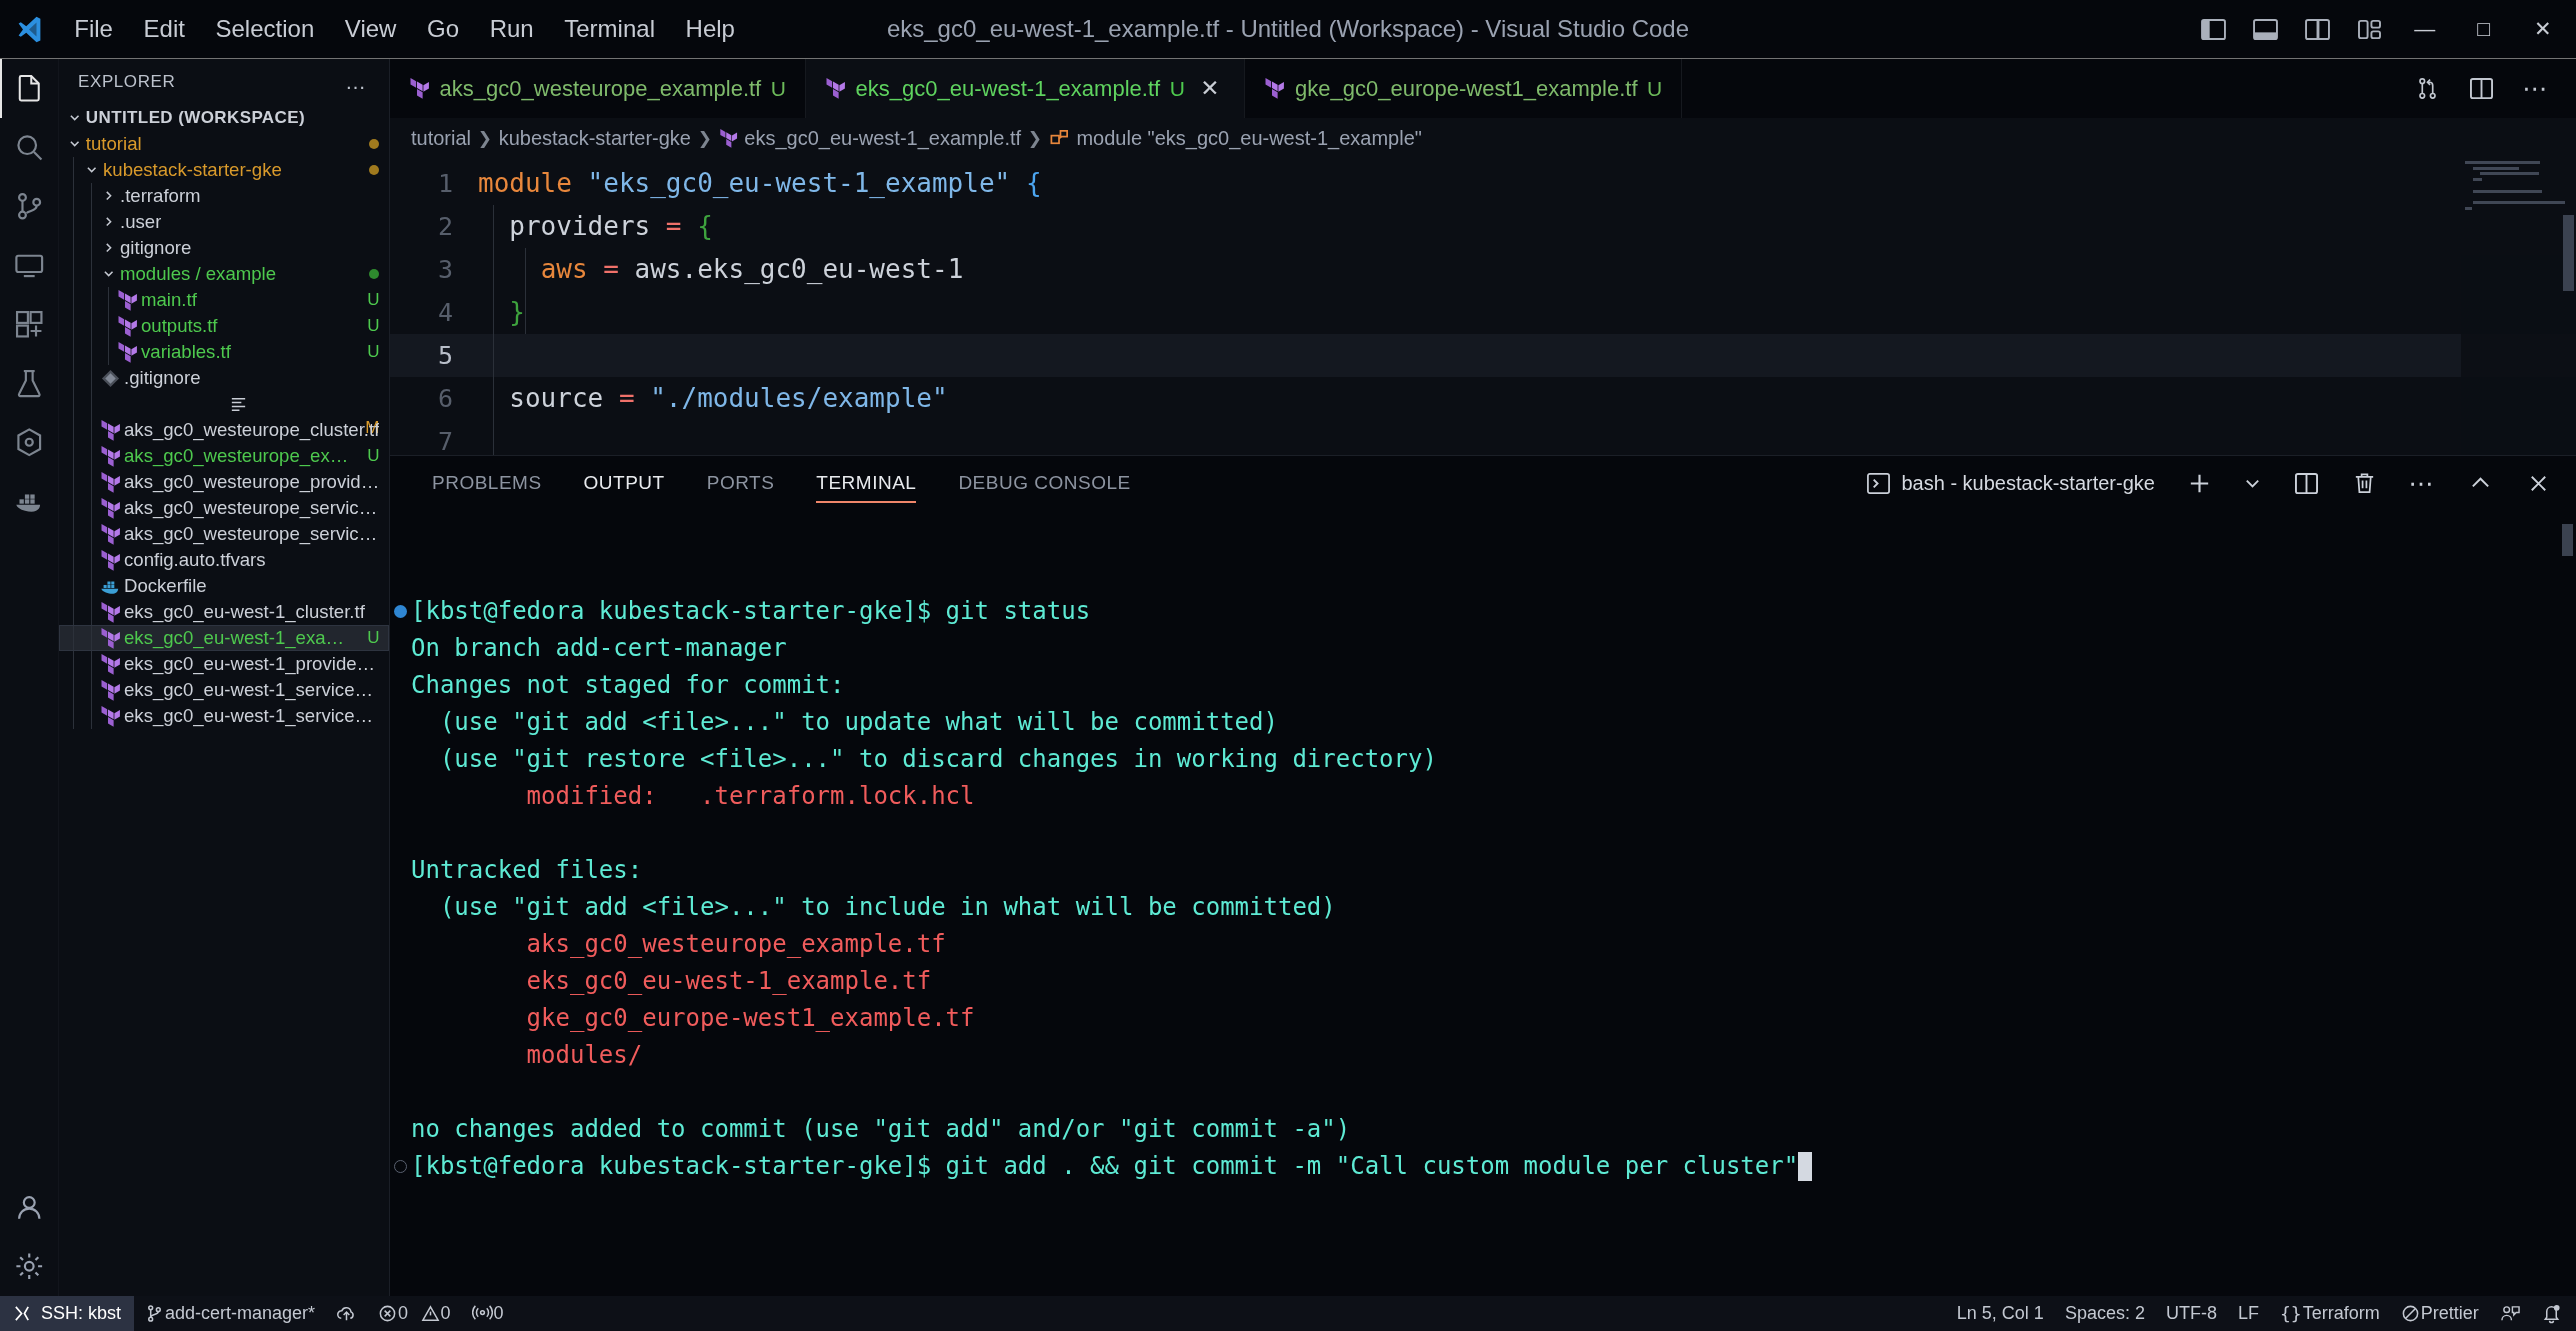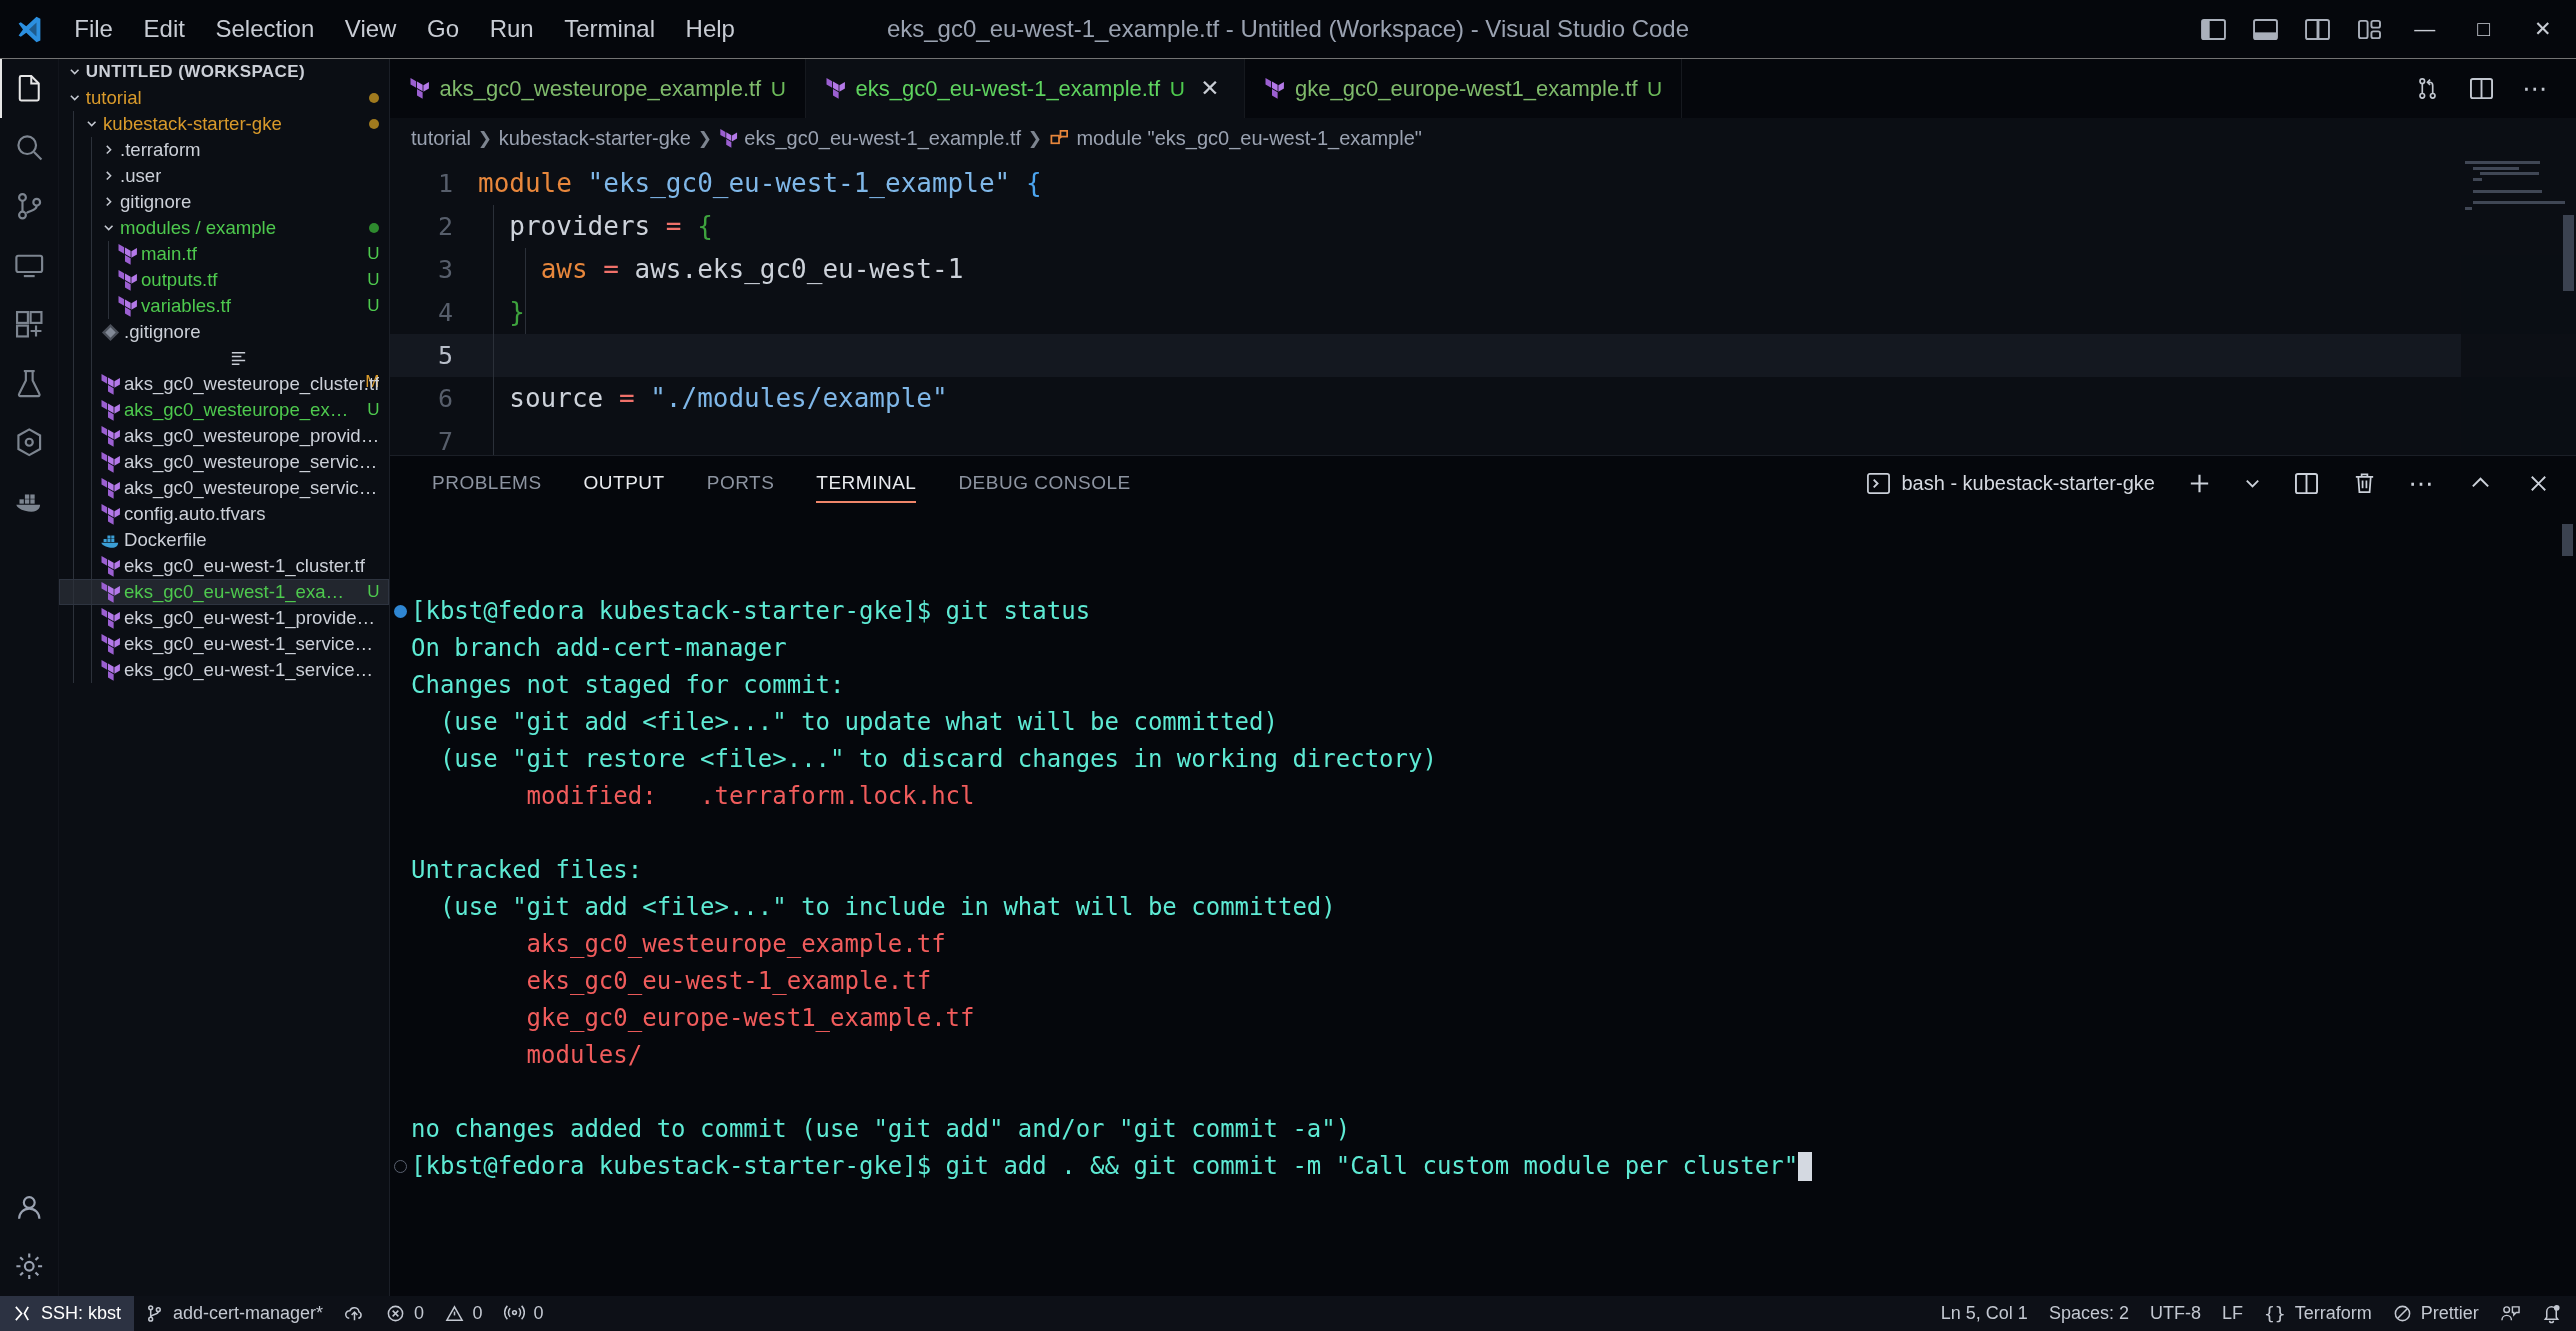--- a/index.html
+++ b/index.html
@@ -173,21 +173,21 @@
 
   
   .statusbar {
     height: 35px; flex: 0 0 35px; background: #0d1017; display: flex; align-items: center;
     font-size: 18px; color: #c3c8d1;
   }
   .sb-remote {
     background: #2c3242; color: #ffffff; height: 35px; display:flex; align-items:center; gap: 8.6px;
     padding: 0 13.4px;
   }
-  .sb-item { display: flex; align-items: center; gap: 9px; padding: 0 10.5px; height: 35px; }
+  .sb-item { display: flex; align-items: center; gap: 1px; padding: 0 10.5px; height: 35px; }
   .sb-right { margin-left: auto; display: flex; align-items: center; }
   svg { display: block; }
 </style>
 </head>
 <body>
 
 <div id="app">
 
   <div class="titlebar">
     <div class="vscode-logo">
@@ -307,20 +307,24 @@
       </div>
       <div class="act-item">
         <svg width="32.5" height="32.5" viewBox="0 0 24 24" fill="none" stroke="#9aa2b1" stroke-width="1.6">
             <circle cx="12" cy="12" r="3.2"></circle>
             <path d="M12 2.5v3M12 18.5v3M2.5 12h3M18.5 12h3M5.3 5.3l2.1 2.1M16.6 16.6l2.1 2.1M18.7 5.3l-2.1 2.1M7.4 16.6l-2.1 2.1"></path>
           </svg>
       </div>
     </div>
 
     <div class="sidebar">
+      <div class="sidebar-title">
+        <span>EXPLORER</span>
+        <span class="sidebar-dots">…</span>
+      </div>
       <div class="tree" id="tree">
         <div class="row" style="font-weight:bold;font-size:17px;letter-spacing:0.4px;padding-left:3.8px;">
           <span class="chev">
             <svg width="13.4" height="13.4" viewBox="0 0 14 14">
                 <path d="M3 5l4 4 4-4" fill="none" stroke="#c5c9d2" stroke-width="1.6"></path>
               </svg>
           </span>
           <span>UNTITLED (WORKSPACE)</span>
         </div>
         <div id="tree-rows">

